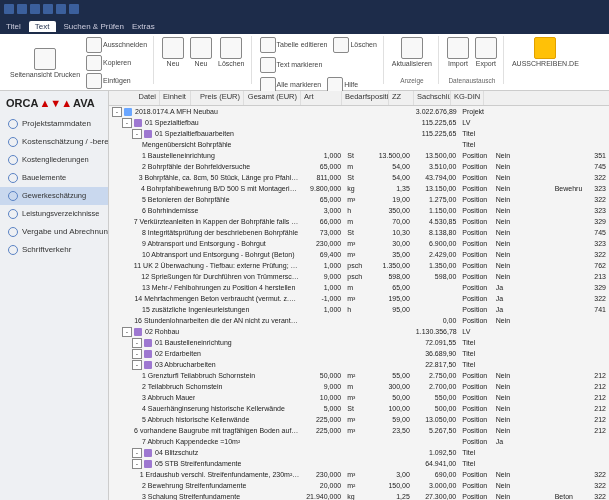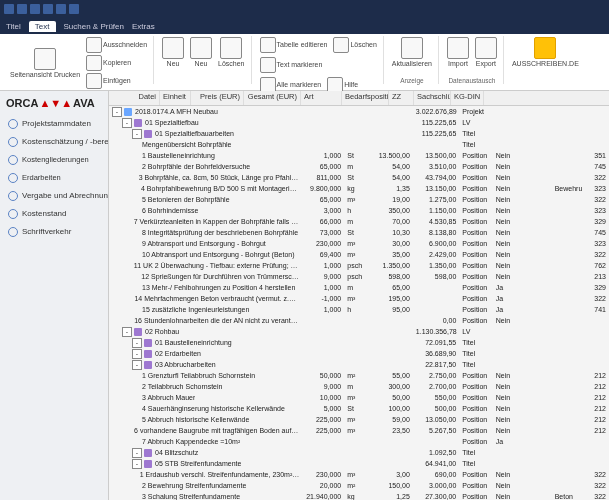--- a/index.html
+++ b/index.html
@@ -171,29 +171,33 @@
           <div class="sb-item">
             <div class="sb-ic"></div>
             <span>Kostenschätzung / -berechnung</span>
           </div>
           <div class="sb-item sub">
             <div class="sb-ic"></div>
             <span>Kostengliederungen</span>
           </div>
           <div class="sb-item sub">
             <div class="sb-ic"></div>
-            <span>Erdarbeiten</span>
+            <span>Bauelemente</span>
+          </div>
+          <div class="sb-item sub active">
+            <div class="sb-ic"></div>
+            <span>Gewerkeschätzung</span>
+          </div>
+          <div class="sb-item sub">
+            <div class="sb-ic"></div>
+            <span>Leistungsverzeichnisse</span>
           </div>
           <div class="sb-item">
             <div class="sb-ic"></div>
             <span>Vergabe und Abrechnung</span>
-          </div>
-          <div class="sb-item">
-            <div class="sb-ic"></div>
-            <span>Kostenstand</span>
           </div>
           <div class="sb-item">
             <div class="sb-ic"></div>
             <span>Schriftverkehr</span>
           </div>
         </div>
   </div>
 
   <div class="content">
     <div class="thead">

